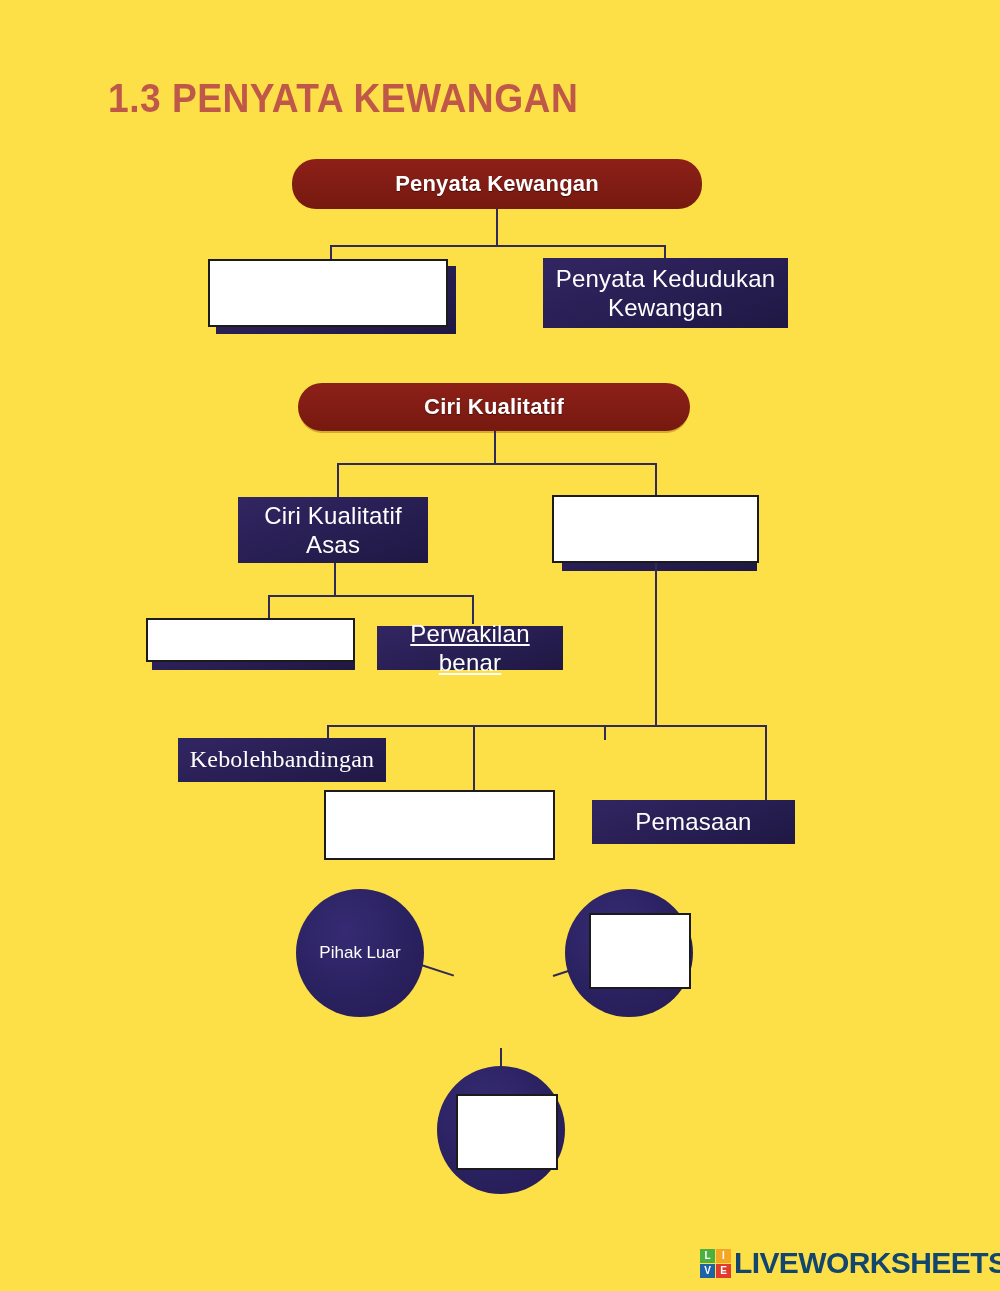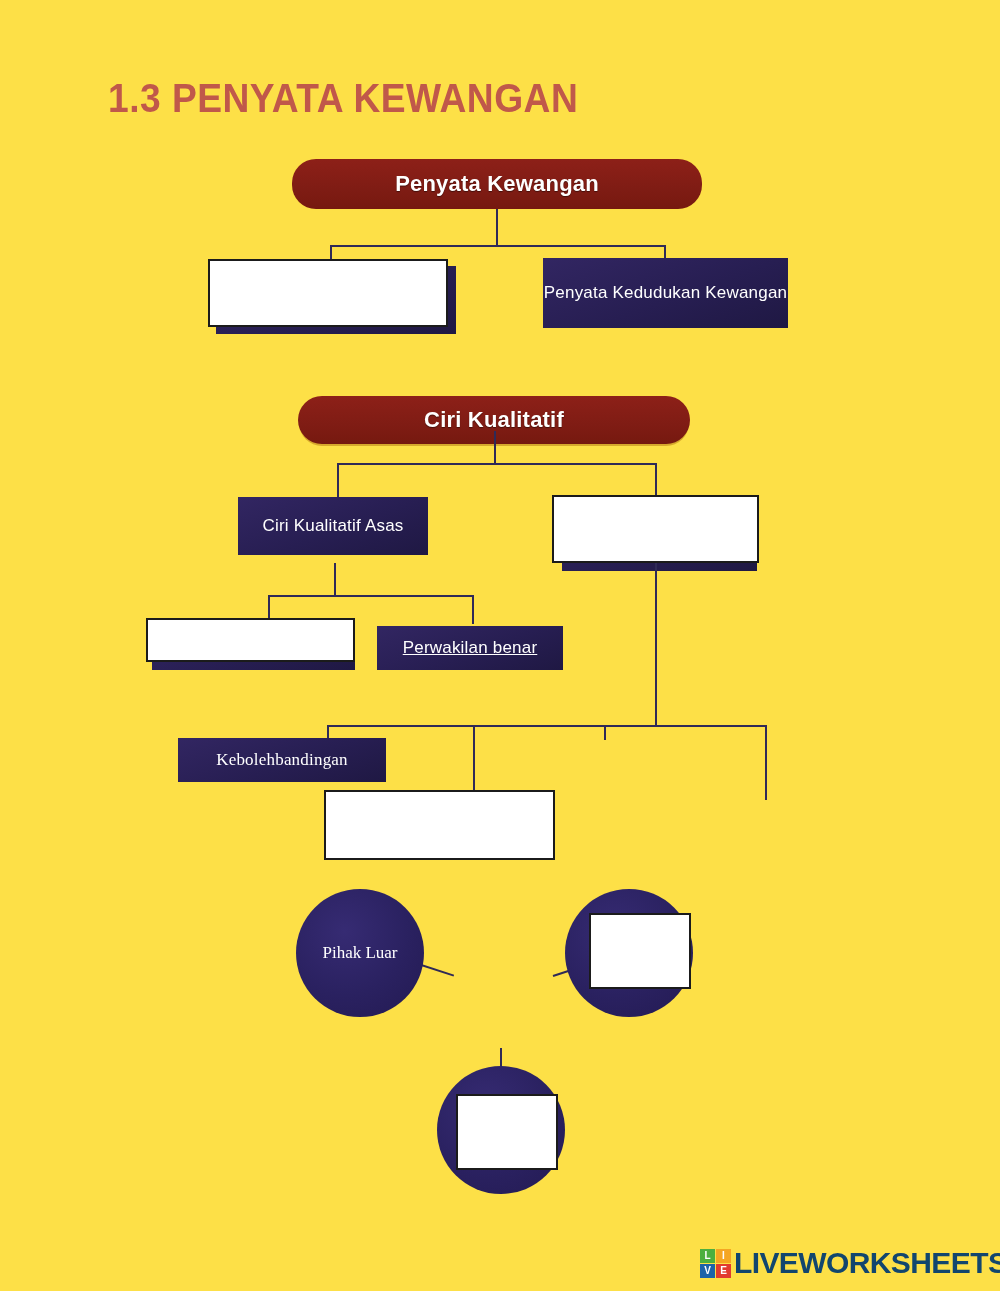--- a/index.html
+++ b/index.html
@@ -52,21 +52,21 @@
   }
   .bar.gold-edge {
     box-shadow: 0 3px 0 -1px #d7a92c;
   }
 
   .nbox {
     position: absolute;
     background: #2b2158;
     background-image: linear-gradient(160deg,#322662 0%,#271e52 55%,#1f1843 100%);
     color: #ffffff;
-    font-size: 17px;
+    font-size: 24px;
     display: flex;
     align-items: center;
     justify-content: center;
     text-align: center;
     line-height: 1.22;
     letter-spacing: .2px;
   }
 
   
   .blank {
@@ -93,21 +93,20 @@
   
   .circ {
     position: absolute;
     border-radius: 50%;
     display: flex;
     align-items: center;
     justify-content: center;
     text-align: center;
     color: #ffffff;
     line-height: 1.25;
-    font-family: Liberation Serif, serif;
   }
   .circ.navy {
     background: #2c2363;
     background-image: radial-gradient(circle at 38% 33%, #362b73 0%, #2a2160 55%, #231a52 100%);
     font-size: 17px;
   }
   .circ.red {
     background: #8a2418;
     background-image: radial-gradient(circle at 40% 32%, #962b1c 0%, #87241a 55%, #7a1e14 100%);
     font-size: 17px;
@@ -165,28 +164,28 @@
   <div class="ln v" style="left:496px; top:209px; width:2px; height:37px;"></div>
   <div class="ln h" style="left:330px; top:245px; width:336px; height:2px;"></div>
   <div class="ln v" style="left:330px; top:245px; width:2px; height:16px;"></div>
   <div class="ln v" style="left:664px; top:245px; width:2px; height:20px;"></div>
 
   <div class="slab" style="left:216px; top:266px; width:240px; height:68px;"></div>
   <div class="blank" style="left:208px; top:259px; width:240px; height:68px;"></div>
 
   <div class="nbox" style="left:543px; top:258px; width:245px; height:70px;">Penyata Kedudukan Kewangan</div>
 
-  <div class="bar gold-edge" style="left:298px; top:383px; width:392px; height:48px;margin-top:13px;">Ciri Kualitatif</div>
+  <div class="bar gold-edge" style="left:298px; top:383px; width:392px; height:48px;">Ciri Kualitatif</div>
 
   <div class="ln v" style="left:494px; top:431px; width:2px; height:33px;"></div>
   <div class="ln h" style="left:337px; top:463px; width:320px; height:2px;"></div>
   <div class="ln v" style="left:337px; top:463px; width:2px; height:36px;"></div>
   <div class="ln v" style="left:655px; top:463px; width:2px; height:34px;"></div>
 
-  <div class="nbox" style="left:238px; top:497px; width:190px; height:58px;">Ciri Kualitatif Asas</div>
+  <div class="nbox" style="left:238px; top:497px; width:190px; height:66px;">Ciri Kualitatif Asas</div>
 
   <div class="slab" style="left:562px; top:503px; width:195px; height:68px;"></div>
   <div class="blank" style="left:552px; top:495px; width:207px; height:68px;"></div>
 
   <div class="ln v" style="left:334px; top:563px; width:2px; height:33px;"></div>
   <div class="ln h" style="left:268px; top:595px; width:206px; height:2px;"></div>
   <div class="ln v" style="left:268px; top:595px; width:2px; height:25px;"></div>
   <div class="ln v" style="left:472px; top:595px; width:2px; height:29px;"></div>
 
   <div class="slab" style="left:152px; top:626px; width:203px; height:44px;"></div>
@@ -200,20 +199,21 @@
   <div class="ln v" style="left:327px; top:725px; width:2px; height:15px;"></div>
   <div class="ln v" style="left:473px; top:725px; width:2px; height:67px;"></div>
   <div class="ln v" style="left:604px; top:725px; width:2px; height:15px;"></div>
   <div class="ln v" style="left:765px; top:725px; width:2px; height:75px;"></div>
 
   <div class="nbox" style="left:178px; top:738px; width:208px; height:44px;font-family:Liberation Serif, serif;">Kebolehbandingan</div>
 
 
   <div class="blank" style="left:324px; top:790px; width:231px; height:70px;"></div>
 
+  <div class="nbox" style="left:592px; top:800px; width:203px; height:44px;">Pemasaan</div>
 
   <div class="ln" style="left:412px; top:961px; width:44px; height:2px; transform:rotate(18deg); transform-origin:left center;"></div>
   <div class="ln" style="left:553px; top:975px; width:46px; height:2px; transform:rotate(-18deg); transform-origin:left center;"></div>
   <div class="ln v" style="left:500px; top:1048px; width:2px; height:36px;"></div>
 
   <div class="circ navy" style="left:296px; top:889px; width:128px; height:128px;">Pihak Luar</div>
 
   <div class="circ navy" style="left:565px; top:889px; width:128px; height:128px;"></div>
   <div class="blank" style="left:589px; top:913px; width:102px; height:76px;"></div>
 

